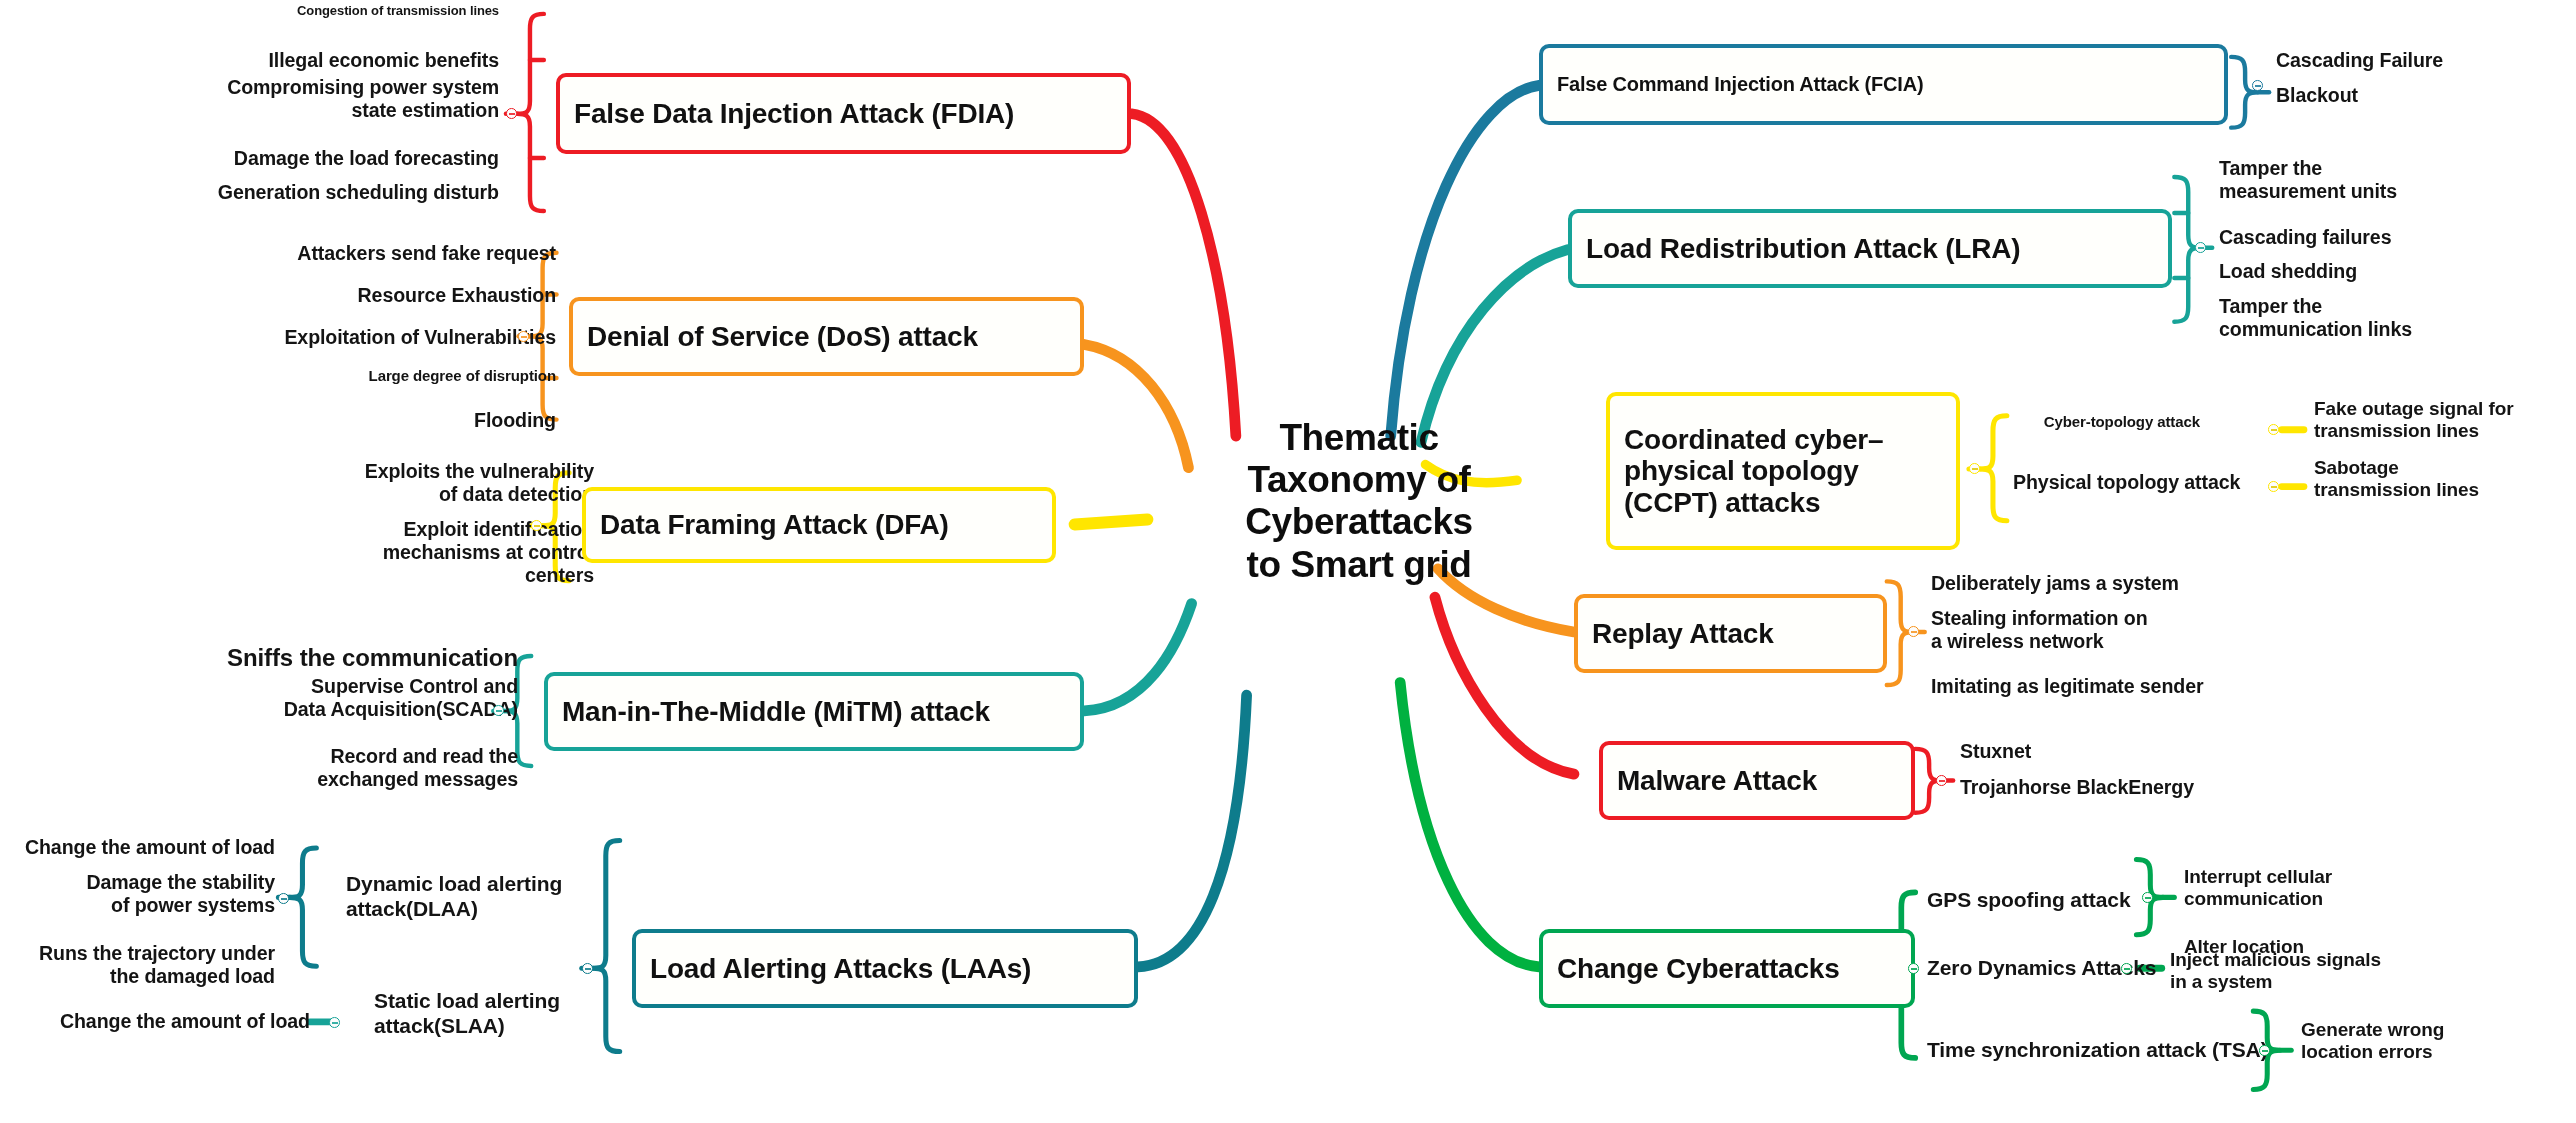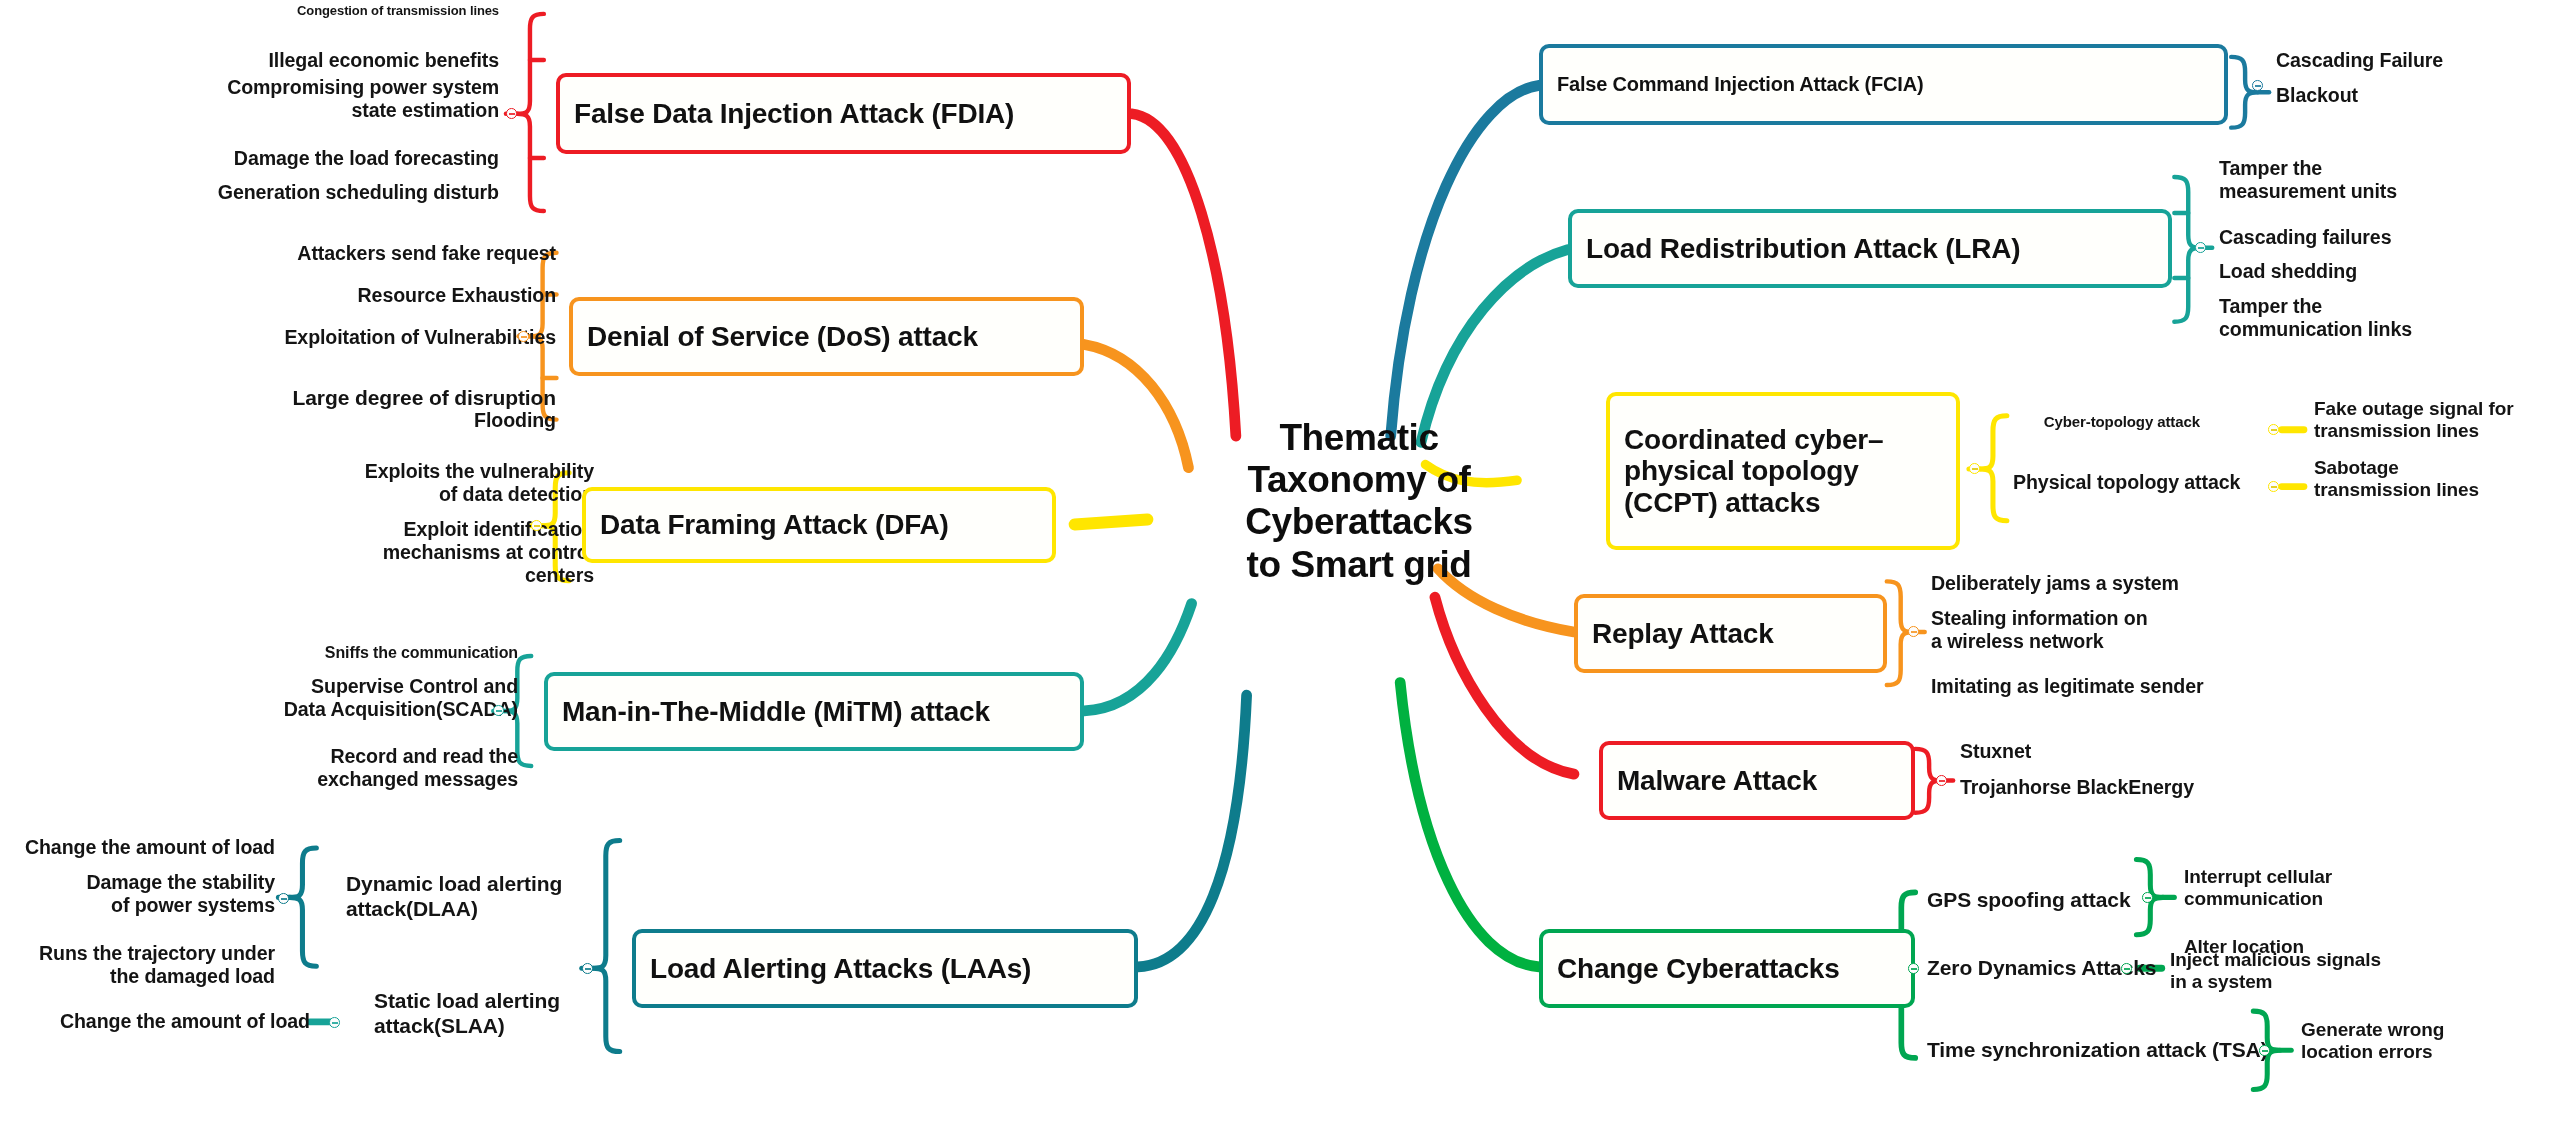--- a/index.html
+++ b/index.html
@@ -161,38 +161,38 @@
   <div class="leaf r" style="right:2077px;top:147px;width:480px;font-size:19.6px;">Damage the load forecasting</div>
   <div class="leaf r" style="right:2077px;top:181px;width:480px;font-size:19.6px;">Generation scheduling disturb</div>
   <div class="node" style="left:556px;top:73px;width:575px;height:81px;font-size:28px;border-color:#ED1C24;">
     <span>False Data Injection Attack (FDIA)</span>
   </div>
   <div class="dot" style="left:506px;top:108px;color:#ED1C24;border:1.3px solid #ED1C24;"></div>
 
   <div class="leaf r" style="right:2020px;top:242px;width:480px;font-size:19.6px;">Attackers send fake request</div>
   <div class="leaf r" style="right:2020px;top:284px;width:480px;font-size:19.6px;">Resource Exhaustion</div>
   <div class="leaf r" style="right:2020px;top:326px;width:480px;font-size:19.6px;">Exploitation of Vulnerabilities</div>
-  <div class="leaf r" style="right:2020px;top:367px;width:480px;font-size:21px;margin-top:19px;">Large degree of disruption</div>
+  <div class="leaf r" style="right:2020px;top:367px;width:480px;font-size:15px;">Large degree of disruption</div>
   <div class="leaf r" style="right:2020px;top:409px;width:480px;font-size:19.6px;">Flooding</div>
   <div class="node" style="left:569px;top:297px;width:515px;height:79px;font-size:28px;border-color:#F7941E;">
     <span>Denial of Service (DoS) attack</span>
   </div>
   <div class="dot" style="left:518px;top:331px;color:#F7941E;border:1.3px solid #F7941E;"></div>
 
   <div class="leaf r" style="right:1982px;top:460px;width:480px;font-size:19.6px;">Exploits the vulnerability
 of data detection</div>
   <div class="leaf r" style="right:1982px;top:518px;width:480px;font-size:19.6px;">Exploit identification
 mechanisms at control
 centers</div>
   <div class="node" style="left:582px;top:487px;width:474px;height:76px;font-size:28px;border-color:#FFE600;">
     <span>Data Framing Attack (DFA)</span>
   </div>
   <div class="dot" style="left:531px;top:520px;color:#E0C900;border:1.3px solid #FFE600;"></div>
 
-  <div class="leaf r" style="right:2058px;top:644px;width:480px;font-size:16px;">Sniffs the communication</div>
+  <div class="leaf r" style="right:2058px;top:644px;width:480px;font-size:24px;">Sniffs the communication</div>
   <div class="leaf r" style="right:2058px;top:675px;width:480px;font-size:19.6px;">Supervise Control and
 Data Acquisition(SCADA)</div>
   <div class="leaf r" style="right:2058px;top:745px;width:480px;font-size:19.6px;">Record and read the
 exchanged messages</div>
   <div class="node" style="left:544px;top:672px;width:540px;height:79px;font-size:28px;border-color:#17A398;">
     <span>Man-in-The-Middle (MiTM) attack</span>
   </div>
   <div class="dot" style="left:493px;top:705px;color:#17A398;border:1.3px solid #17A398;"></div>
 
   <div class="leaf r" style="right:2301px;top:836px;width:417px;font-size:19.6px;">Change the amount of load</div>

